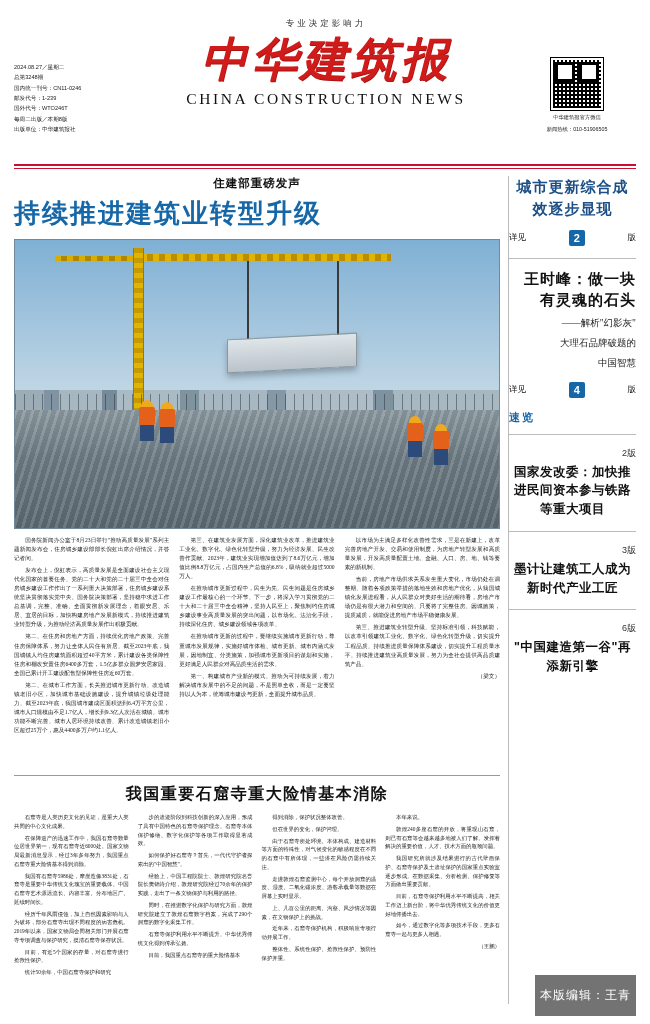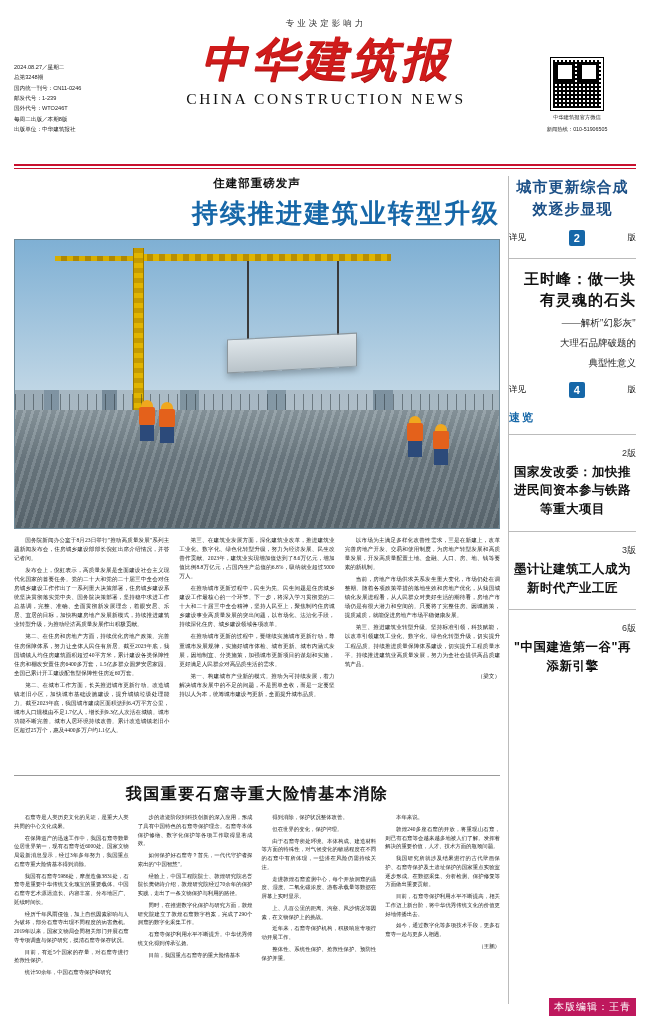--- a/index.html
+++ b/index.html
@@ -120,21 +120,21 @@
   .kicker {
     text-align: center;
     font-family: "Liberation Sans", sans-serif;
     font-weight: bold;
     font-size: 11.5px;
     letter-spacing: 1px;
     color: #111;
     margin-bottom: 5px;
   }
   .headline {
-    text-align: right;
+    text-align: left;
     font-family: "Liberation Sans", sans-serif;
     font-weight: bold;
     font-size: 26px;
     letter-spacing: 2px;
     color: #1667a8;
     margin-bottom: 8px;
   }
   .lead-photo {
     width: 100%;
     height: 290px;
@@ -306,25 +306,25 @@
     font-weight: bold;
     font-size: 12.5px;
     line-height: 1.5;
     text-align: center;
     letter-spacing: 0.5px;
     color: #111;
   }
   .editor {
     position: absolute;
     right: 14px; bottom: 8px;
-    background: #be185d;
+    background: #737373;
     color: #fff;
     font-family: "Liberation Sans", sans-serif;
-    font-size: 10px;
-    padding: 2px 5px;
+    font-size: 12px;
+    padding: 12px 5px;
     letter-spacing: 1px;
   }
 </style>
 </head>
 <body>
 
 <div class="page">
 
   <div class="masthead">
 
@@ -466,21 +466,21 @@
         <span>详见</span>
         <span class="pagebadge">2</span>
         <span>版</span>
       </div>
 
       <div class="side-divider"></div>
 
       <div class="side-head2">王时峰：做一块有灵魂的石头</div>
       <div class="side-sub">——解析"幻影灰"</div>
       <div class="side-sub">大理石品牌破题的</div>
-      <div class="side-sub">典型性意义</div>
+      <div class="side-sub">中国智慧</div>
 
       <div class="side-ref">
         <span>详见</span>
         <span class="pagebadge">4</span>
         <span>版</span>
       </div>
 
       <div class="su-lan">速览</div>
       <div class="side-divider"></div>
 

